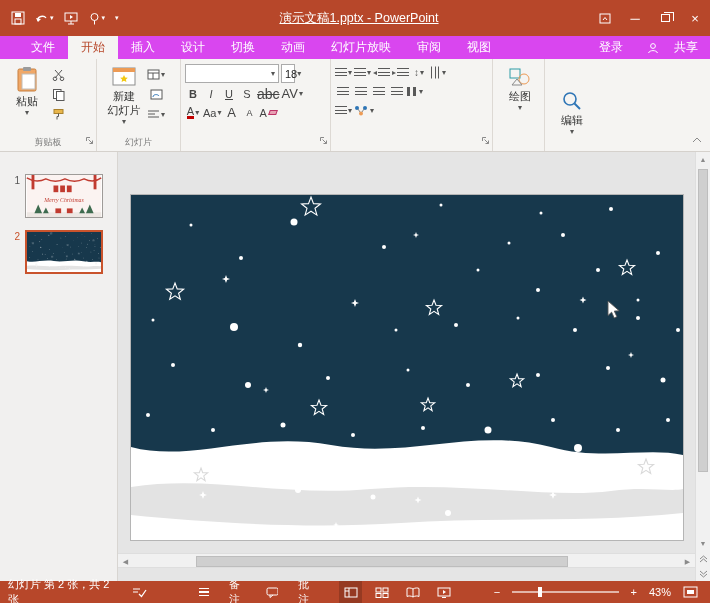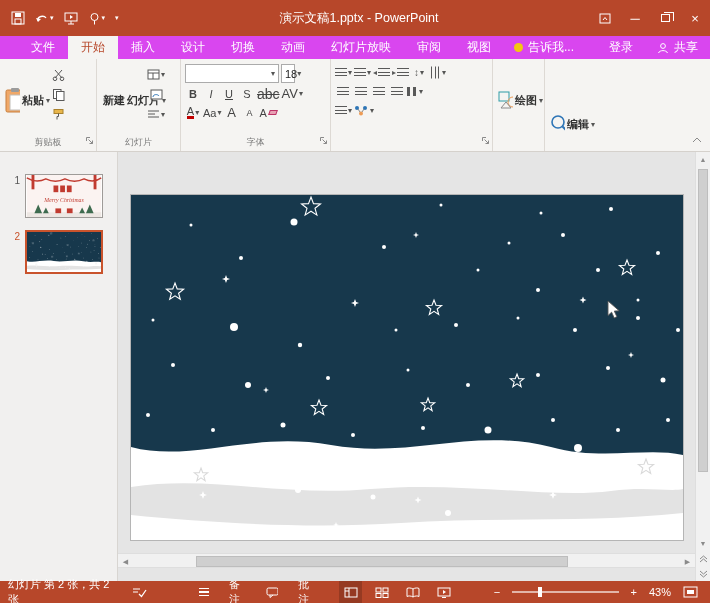--- a/index.html
+++ b/index.html
@@ -8,42 +8,42 @@
     width:710px; height:603px; position:relative; overflow:hidden;
     font-family:"Liberation Sans","DejaVu Sans",sans-serif;
     background:#F5F4F2; user-select:none;
   }
   
   .titlebar { height:36px; background:#B7472A; color:#fff; position:relative;
     display:flex; align-items:center; }
   .qat { display:flex; align-items:center; gap:4px; padding-left:8px; height:100%; }
   .qat-btn { display:inline-flex; align-items:center; gap:1px; padding:2px 3px; color:#fff; cursor:default; }
   .mini-caret { font-size:7px; color:#fff; }
-  .title { position:absolute; left:8px; right:0; text-align:center; font-size:12.5px; pointer-events:none; }
+  .title { position:absolute; left:8px; right:0; text-align:center; font-size:12.5px; pointer-events:none;text-decoration:underline; }
   .winctl { margin-left:auto; display:flex; height:100%; }
   .winbtn { width:30px; height:100%; display:flex; align-items:center; justify-content:center;
     font-size:13px; color:#fff; }
   .maxbox { width:9px; height:8px; border:1px solid #fff; display:inline-block; position:relative; }
   .maxbox:before { content:""; position:absolute; left:2px; top:-3px; width:9px; height:8px; border:1px solid #fff; border-bottom:none; border-left:none; }
   
   .tabrow { height:23px; background:#d946ef; display:flex; align-items:stretch; font-size:12px; color:#fff; padding-left:18px; }
   .tab { padding:0 13px; line-height:23px; white-space:nowrap; }
   .tab.selected { background:#F5F4F2; color:#B7472A; }
   .tellme { display:flex; align-items:center; gap:5px; padding:0 10px; }
   .bulb { width:9px; height:9px; border-radius:50%; background:#F2C811; display:inline-block; }
   .tabspacer { flex:1; }
   .signin { padding:0 12px; line-height:23px; }
-  .share { display:flex; align-items:center; gap:5px; padding:0 12px; }
+  .share { display:flex; align-items:center; gap:15px; padding:0 12px; }
   
   .ribbon { height:93px; background:#F5F4F2; border-bottom:1px solid #D5D1CC; display:flex; position:relative; }
   .rgroup { position:relative; border-right:1px solid #DDD9D4; padding:3px 3px 15px 4px; }
   .rgroup-label { position:absolute; bottom:2px; left:0; right:0; text-align:center;
      font-size:9px; color:#7B7B7B; white-space:nowrap; }
-  .bigbtn { width:46px; height:72px; display:flex; flex-direction:row; align-items:center;
-     padding-top:4px; gap:2px;font-weight:bold; }
+  .bigbtn { width:46px; height:72px; display:flex; flex-direction:column; align-items:center;
+     padding-top:4px; gap:2px; }
   .bb-label { font-size:11px; color:#333; line-height:12px; text-align:center; white-space:nowrap; }
   .caret { font-size:8px; color:#555; line-height:7px; }
   .smallcol { display:flex; flex-direction:column; gap:3px; padding-top:4px; }
   .sbtn { min-width:16px; height:17px; display:inline-flex; align-items:center; justify-content:center;
      font-size:11px; color:#444; gap:1px; }
   .rowline { display:flex; align-items:center; gap:2px; margin-top:2px; }
   .combo { height:19px; background:#fff; border:1px solid #ABABAB; display:flex; align-items:center;
      justify-content:space-between; font-size:11px; color:#222; padding:0 3px; }
   .launcher { position:absolute; right:2px; bottom:2px; }
   .ic-bars { display:inline-block; width:12px; height:9px;
@@ -149,24 +149,20 @@
   <div class="tabrow">
     <span class="tab">文件</span>
     <span class="tab selected">开始</span>
     <span class="tab">插入</span>
     <span class="tab">设计</span>
     <span class="tab">切换</span>
     <span class="tab">动画</span>
     <span class="tab">幻灯片放映</span>
     <span class="tab">审阅</span>
     <span class="tab">视图</span>
-    <span class="tellme">
-      <span class="bulb"></span>
-      <span>告诉我...</span>
-    </span>
     <span class="tabspacer"></span>
     <span class="signin">登录</span>
     <span class="share">
       <svg width="12" height="12">
           <circle cx="6" cy="4" r="2.4" fill="none" stroke="#fff"></circle>
           <path d="M1.5,11 C2.5,7.8 9.5,7.8 10.5,11" fill="none" stroke="#fff"></path>
         </svg>
       <span>共享</span>
     </span>
   </div>
@@ -285,21 +281,20 @@
             <span>A</span>
             <span class="eraser"></span>
           </span>
       </div>
       <span class="launcher">
         <svg width="9" height="9">
             <path d="M1.5,5 V1.5 H5" fill="none" stroke="#8a8a8a"></path>
             <path d="M3.5,3.5 L7.5,7.5 M7.5,4.5 V7.5 H4.5" fill="none" stroke="#8a8a8a"></path>
           </svg>
       </span>
-      <div class="rgroup-label">字体</div>
     </div>
 
     <div class="rgroup" style="width:162px;">
       <div class="rowline">
         <span class="sbtn">
             <span class="ic-bars"></span>
             <span class="caret">▾</span>
           </span>
         <span class="sbtn">
             <span class="ic-bars"></span>

